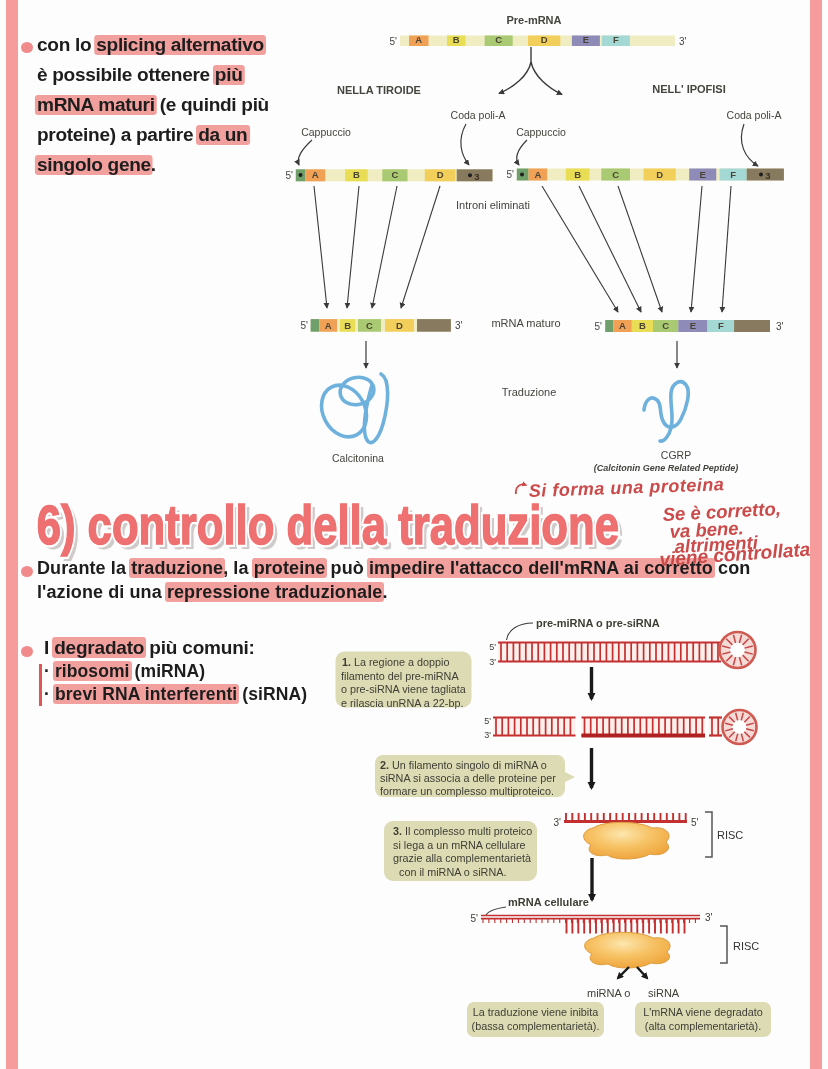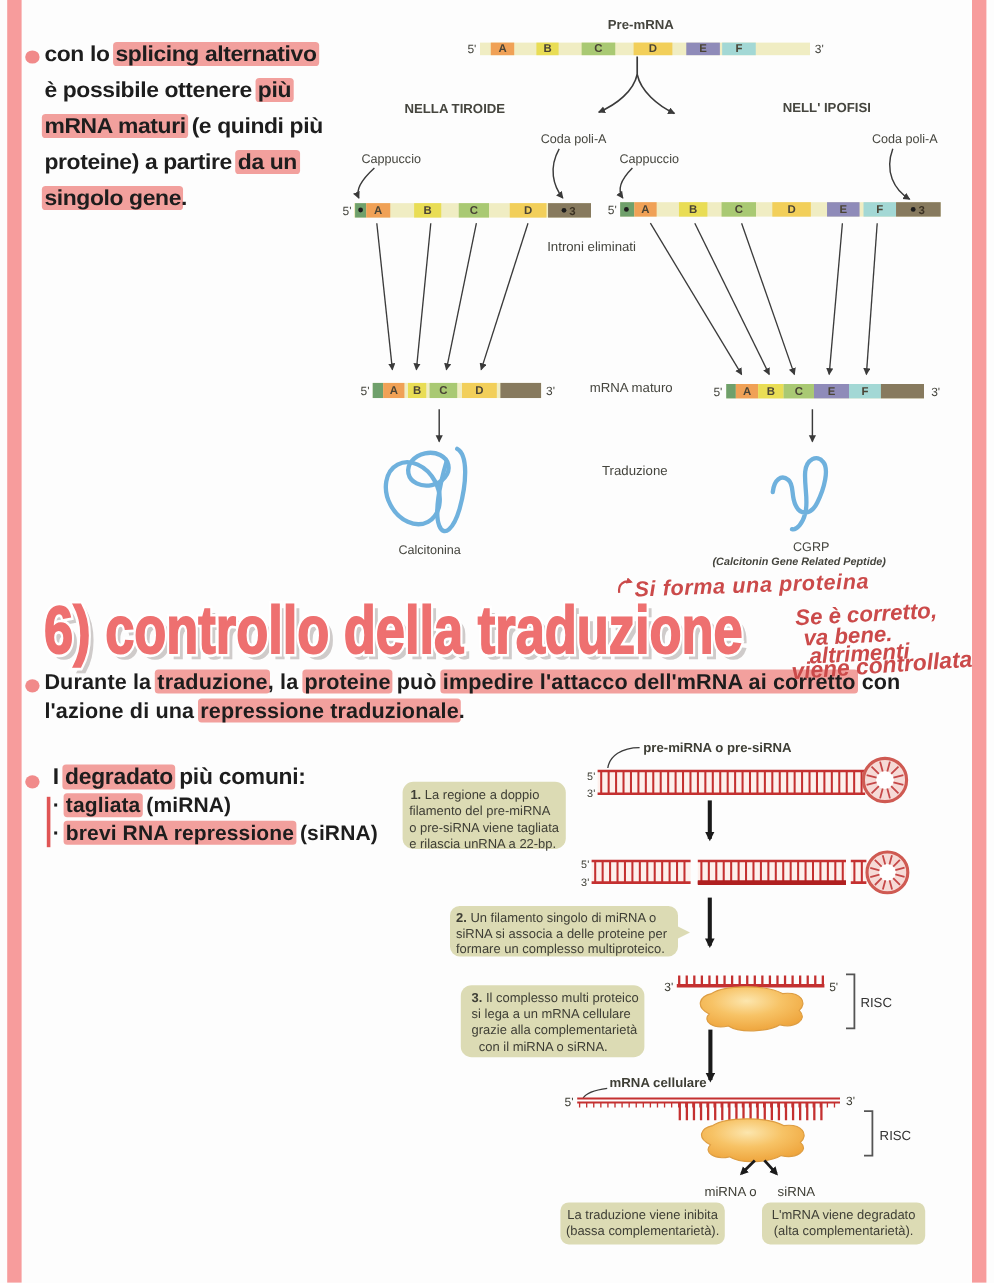--- a/index.html
+++ b/index.html
@@ -159,22 +159,22 @@
 
   <div class="bullet" style="left:21px;top:566px;"></div>
   <div class="abs note" style="left:37px;top:556px;font-size:18px;line-height:24px;letter-spacing:0.1px;width:780px;">
     Durante la <span class="hl">traduzione</span>, la <span class="hl">proteine</span> può <span class="hl">impedire l'attacco dell'mRNA ai corretto</span> con<br>
     l'azione di una <span class="hl">repressione traduzionale</span>.
   </div>
 
   <div class="bullet" style="left:21px;top:646px;"></div>
   <div class="abs note" style="left:44px;top:637px;font-size:19px;letter-spacing:-0.2px;">I <span class="hl">degradato</span> più comuni:</div>
   <div class="abs" style="left:39px;top:664px;width:3px;height:42px;background:#e05555;"></div>
-  <div class="abs note" style="left:44px;top:661px;font-size:17.5px;letter-spacing:0.1px;">· <span class="hl">tagliata</span> (miRNA)</div>
-  <div class="abs note" style="left:44px;top:684px;font-size:17.5px;letter-spacing:0.1px;">· <span class="hl">brevi RNA repressione</span> (siRNA)</div>
+  <div class="abs note" style="left:44px;top:661px;font-size:17.5px;letter-spacing:0.1px;">· <span class="hl">ribosomi</span> (miRNA)</div>
+  <div class="abs note" style="left:44px;top:684px;font-size:17.5px;letter-spacing:0.1px;">· <span class="hl">brevi RNA interferenti</span> (siRNA)</div>
 
   <svg class="abs" id="botdiag" style="left:0;top:600px;" width="828" height="469" viewBox="0 600 828 469" font-family="Liberation Sans, sans-serif">
 <defs>
 <marker id="bah" markerWidth="12" markerHeight="12" refX="6" refY="4" orient="auto" markerUnits="userSpaceOnUse">
         <path d="M0,0L8,4L0,8Z" fill="#1a1a1a"></path>
       </marker>
 <marker id="sah" markerWidth="10" markerHeight="10" refX="5" refY="3.5" orient="auto" markerUnits="userSpaceOnUse">
         <path d="M0,0L7,3.5L0,7Z" fill="#1a1a1a"></path>
       </marker>
 <radialGradient id="blob" cx="45%" cy="32%" r="75%">

